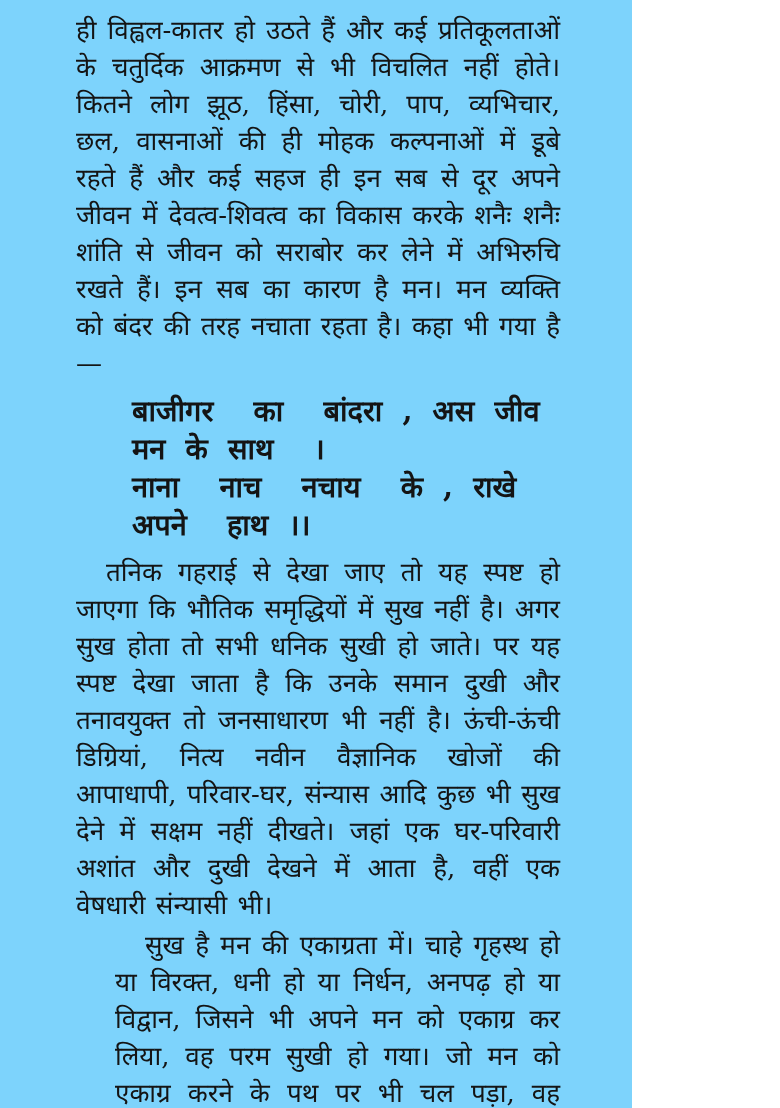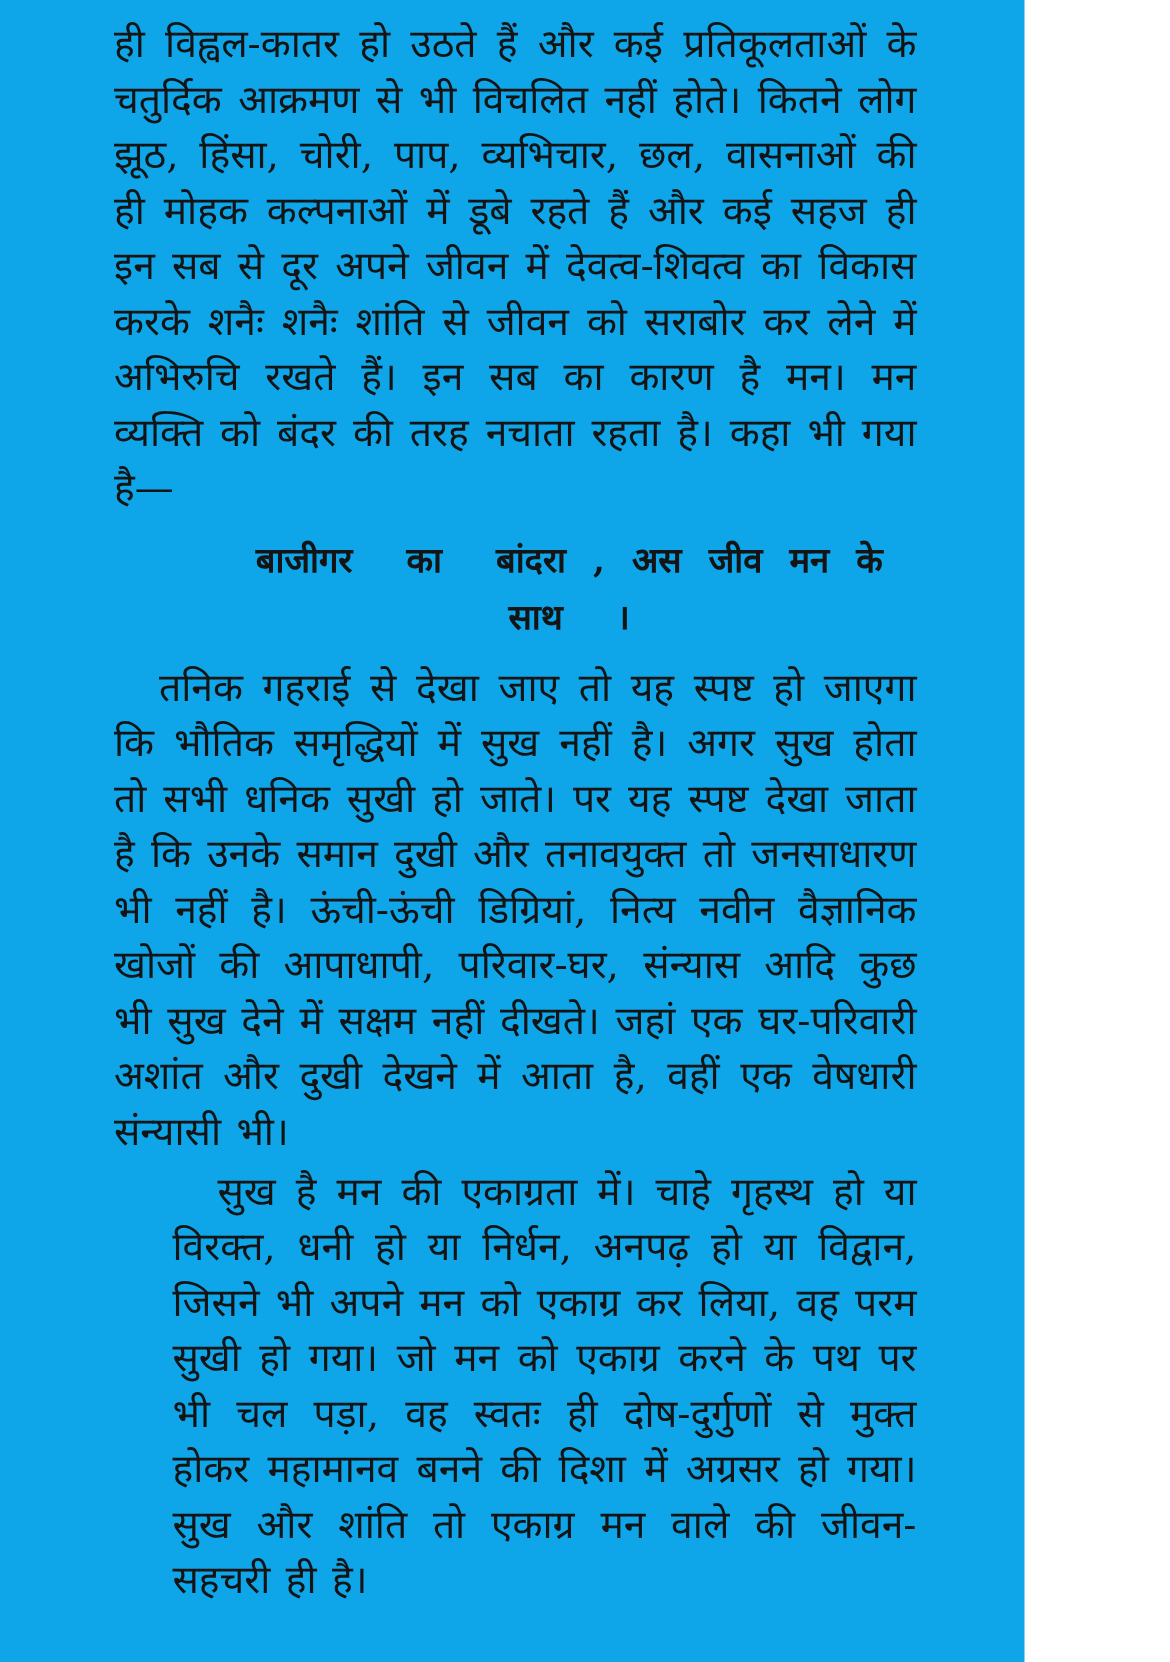--- a/index.html
+++ b/index.html
@@ -9,65 +9,65 @@
   }
   body {
     width: 780px;
     height: 1108px;
     overflow: hidden;
     font-family: "DejaVu Serif", "Liberation Serif", serif;
     color: #141414;
   }
   .book-page {
     box-sizing: border-box;
-    width: 683px;
+    width: 632px;
     height: 1108px;
     padding: 12px 72px 0 76px;
     overflow: hidden;
-    background: #0ea5e9;
+    background: #7dd3fc;
   }
   .para {
     margin: 0;
     font-size: 26px;
     line-height: 37px;
     text-align: justify;
     text-justify: inter-word;
     word-spacing: 2px;
   }
   .para.indent {
     text-indent: 30px;
   }
   .para.no-indent {
     text-indent: 0;
   }
   .para + .para {
     margin-top: 3px;
     margin-left: 39px;
   }
   .verse {
-    margin: 10px 0 10px 72px;
-    font-size: 23px;
+    margin: 10px 0 10px 56px;
+    font-size: 29px;
     line-height: 38px;
     font-weight: 700;
-    text-align: center;
   }
   .verse-line {
     white-space: pre-wrap;
     word-spacing: 10px;
   }
 </style>
 </head>
 <body>
 
 <div class="book-page">
 
   <p class="para no-indent">ही विह्वल-कातर हो उठते हैं और कई प्रतिकूलताओं के चतुर्दिक आक्रमण से भी विचलित नहीं होते। कितने लोग झूठ, हिंसा, चोरी, पाप, व्यभिचार, छल, वासनाओं की ही मोहक कल्पनाओं में डूबे रहते हैं और कई सहज ही इन सब से दूर अपने जीवन में देवत्व-शिवत्व का विकास करके शनैः शनैः शांति से जीवन को सराबोर कर लेने में अभिरुचि रखते हैं। इन सब का कारण है मन। मन व्यक्ति को बंदर की तरह नचाता रहता है। कहा भी गया है—</p>
 
   <div class="verse">
     <div class="verse-line">बाजीगर  का  बांदरा , अस जीव मन के साथ  ।</div>
+    <div class="verse-line">नाना  नाच  नचाय  के , राखे  अपने  हाथ ।।</div>
   </div>
 
 
   <p class="para indent">तनिक गहराई से देखा जाए तो यह स्पष्ट हो जाएगा कि भौतिक समृद्धियों में सुख नहीं है। अगर सुख होता तो सभी धनिक सुखी हो जाते। पर यह स्पष्ट देखा जाता है कि उनके समान दुखी और तनावयुक्त तो जनसाधारण भी नहीं है। ऊंची-ऊंची डिग्रियां, नित्य नवीन वैज्ञानिक खोजों की आपाधापी, परिवार-घर, संन्यास आदि कुछ भी सुख देने में सक्षम नहीं दीखते। जहां एक घर-परिवारी अशांत और दुखी देखने में आता है, वहीं एक वेषधारी संन्यासी भी।</p>
 
 
   <p class="para indent">सुख है मन की एकाग्रता में। चाहे गृहस्थ हो या विरक्त, धनी हो या निर्धन, अनपढ़ हो या विद्वान, जिसने भी अपने मन को एकाग्र कर लिया, वह परम सुखी हो गया। जो मन को एकाग्र करने के पथ पर भी चल पड़ा, वह स्वतः ही दोष-दुर्गुणों से मुक्त होकर महामानव बनने की दिशा में अग्रसर हो गया। सुख और शांति तो एकाग्र मन वाले की जीवन-सहचरी ही है।</p>
 
 
 </div>

